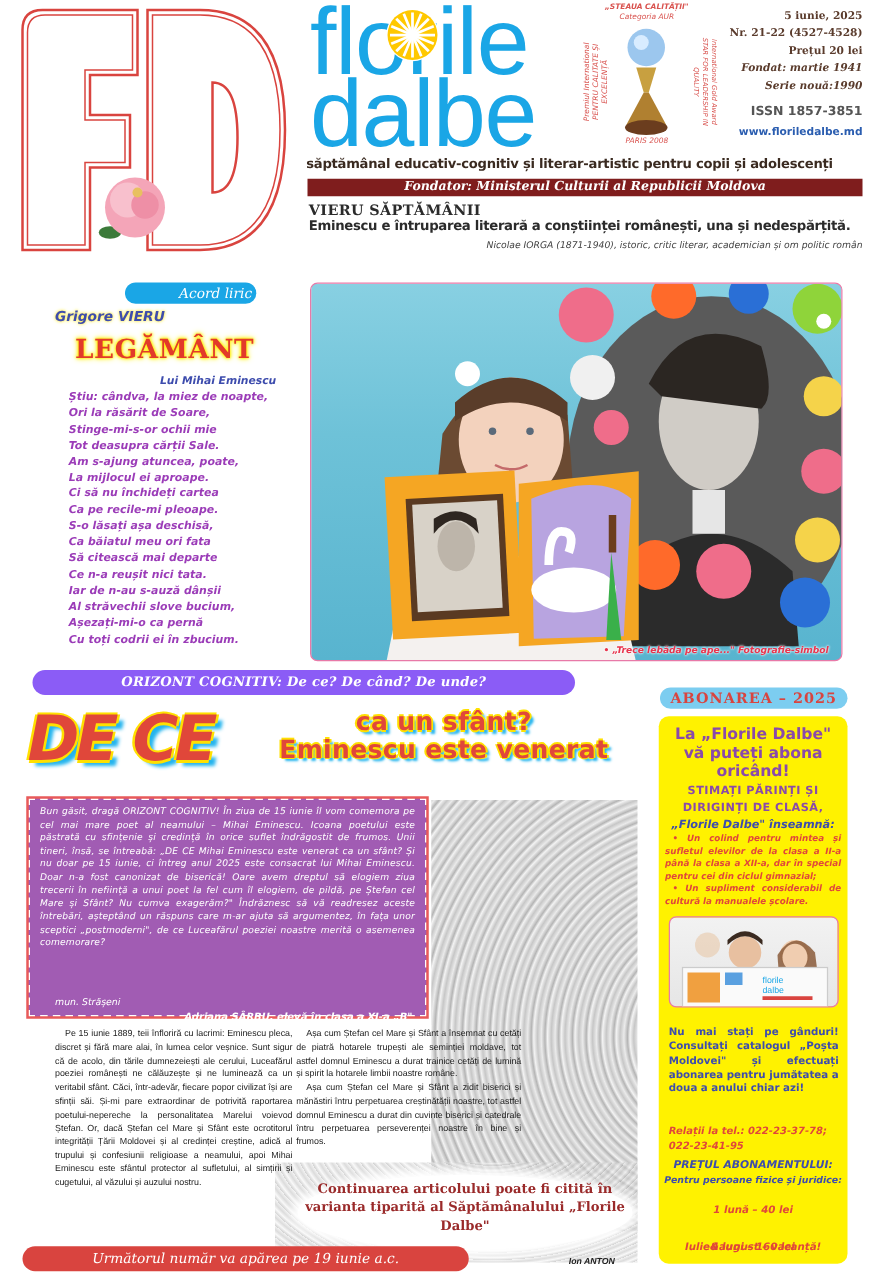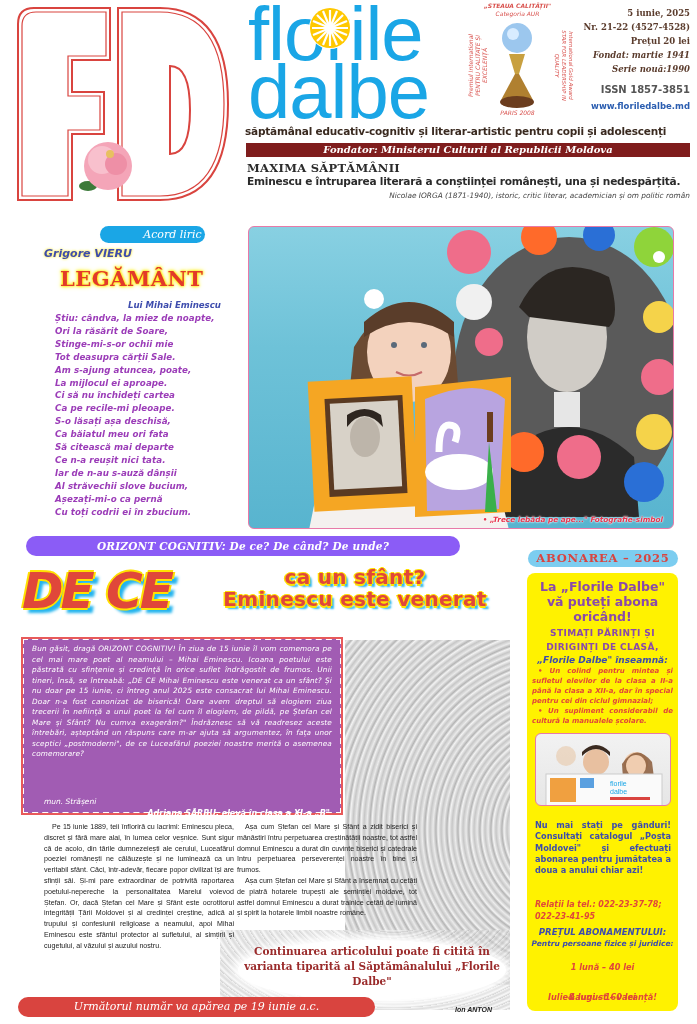--- a/index.html
+++ b/index.html
@@ -151,21 +151,21 @@
   <span class="ln">Nr. 21-22 (4527-4528)</span>
   <span class="ln">Prețul 20 lei</span>
   <span class="ln it">Fondat: martie 1941</span>
   <span class="ln it">Serie nouă:1990</span>
   <span class="ln issn">ISSN 1857-3851</span>
   <span class="ln web">www.floriledalbe.md</span>
 </div>
 
 <div id="tagline" class="abs">săptămânal educativ-cognitiv și literar-artistic pentru copii și adolescenți</div>
 <div id="founder" class="abs">Fondator: Ministerul Culturii al Republicii Moldova</div>
-<div id="maxima-title" class="abs">MAXIMA SĂPTĂMÂNII</div>
+<div id="maxima-title" class="abs">VIERU SĂPTĂMÂNII</div>
 <div id="maxima-quote" class="abs">Eminescu e întruparea literară a conștiinței românești, una și nedespărțită.</div>
 <div id="maxima-author" class="abs">Nicolae IORGA (1871-1940), istoric, critic literar, academician și om politic român</div>
 
 <div id="acord-pill" class="abs">Acord liric</div>
 <div id="poem-author" class="abs">Grigore VIERU</div>
 <div id="poem-title" class="abs">LEGĂMÂNT</div>
 <div id="poem-dedication" class="abs">Lui Mihai Eminescu</div>
 <div id="poem-lines" class="abs">
   <span class="pl">Știu: cândva, la miez de noapte,</span>
   <span class="pl">Ori la răsărit de Soare,</span>
@@ -252,22 +252,22 @@
 <div id="letter-box" class="abs">
   <p class="lt">Bun găsit, dragă ORIZONT COGNITIV! În ziua de 15 iunie îl vom comemora pe cel mai mare poet al neamului – Mihai Eminescu. Icoana poetului este păstrată cu sfințenie și credință în orice suflet îndrăgostit de frumos. Unii tineri, însă, se întreabă: „DE CE Mihai Eminescu este venerat ca un sfânt? Și nu doar pe 15 iunie, ci întreg anul 2025 este consacrat lui Mihai Eminescu. Doar n-a fost canonizat de biserică! Oare avem dreptul să elogiem ziua trecerii în neființă a unui poet la fel cum îl elogiem, de pildă, pe Ștefan cel Mare și Sfânt? Nu cumva exagerăm?" Îndrăznesc să vă readresez aceste întrebări, așteptând un răspuns care m-ar ajuta să argumentez, în fața unor sceptici „postmoderni", de ce Luceafărul poeziei noastre merită o asemenea comemorare?</p>
   <div id="letter-sign">Adriana SÂRBU, elevă în clasa a XI-a „B"</div>
   <div id="letter-place">mun. Strășeni</div>
 </div>
 
 <div id="col1" class="abs col">
   <p>Pe 15 iunie 1889, teii înfloriră cu lacrimi: Eminescu pleca, discret și fără mare alai, în lumea celor veșnice. Sunt sigur că de acolo, din tările dumnezeiești ale cerului, Luceafărul poeziei românești ne călăuzește și ne luminează ca un veritabil sfânt. Căci, într-adevăr, fiecare popor civilizat își are sfinții săi. Și-mi pare extraordinar de potrivită raportarea poetului-nepereche la personalitatea Marelui voievod Ștefan. Or, dacă Ștefan cel Mare și Sfânt este ocrotitorul integrității Țării Moldovei și al credinței creștine, adică al trupului și confesiunii religioase a neamului, apoi Mihai Eminescu este sfântul protector al sufletului, al simțirii și cugetului, al văzului și auzului nostru.</p>
 </div>
 <div id="col2" class="abs col">
+  <p>Așa cum Ștefan cel Mare și Sfânt a însemnat cu cetăți de piatră hotarele trupești ale seminției moldave, tot astfel domnul Eminescu a durat trainice cetăți de lumină și spirit la hotarele limbii noastre române.</p>
   <p>Așa cum Ștefan cel Mare și Sfânt a zidit biserici și mănăstiri întru perpetuarea creștinătății noastre, tot astfel domnul Eminescu a durat din cuvinte biserici și catedrale întru perpetuarea perseverenței noastre în bine și frumos.</p>
-  <p>Așa cum Ștefan cel Mare și Sfânt a însemnat cu cetăți de piatră hotarele trupești ale seminției moldave, tot astfel domnul Eminescu a durat trainice cetăți de lumină și spirit la hotarele limbii noastre române.</p>
 </div>
 
 <div id="continue-box" class="abs">Continuarea articolului poate fi citită în varianta tiparită al Săptămânalului „Florile Dalbe"</div>
 <div id="ion-anton" class="abs">Ion ANTON</div>
 
 <div id="next-issue" class="abs">Următorul număr va apărea pe 19 iunie a.c.</div>
 
 <div id="abonare-pill" class="abs">ABONAREA – 2025</div>
 <div id="sub-panel" class="abs">
   <div id="sub-h1">La „Florile Dalbe" vă puteți abona oricând!</div>

